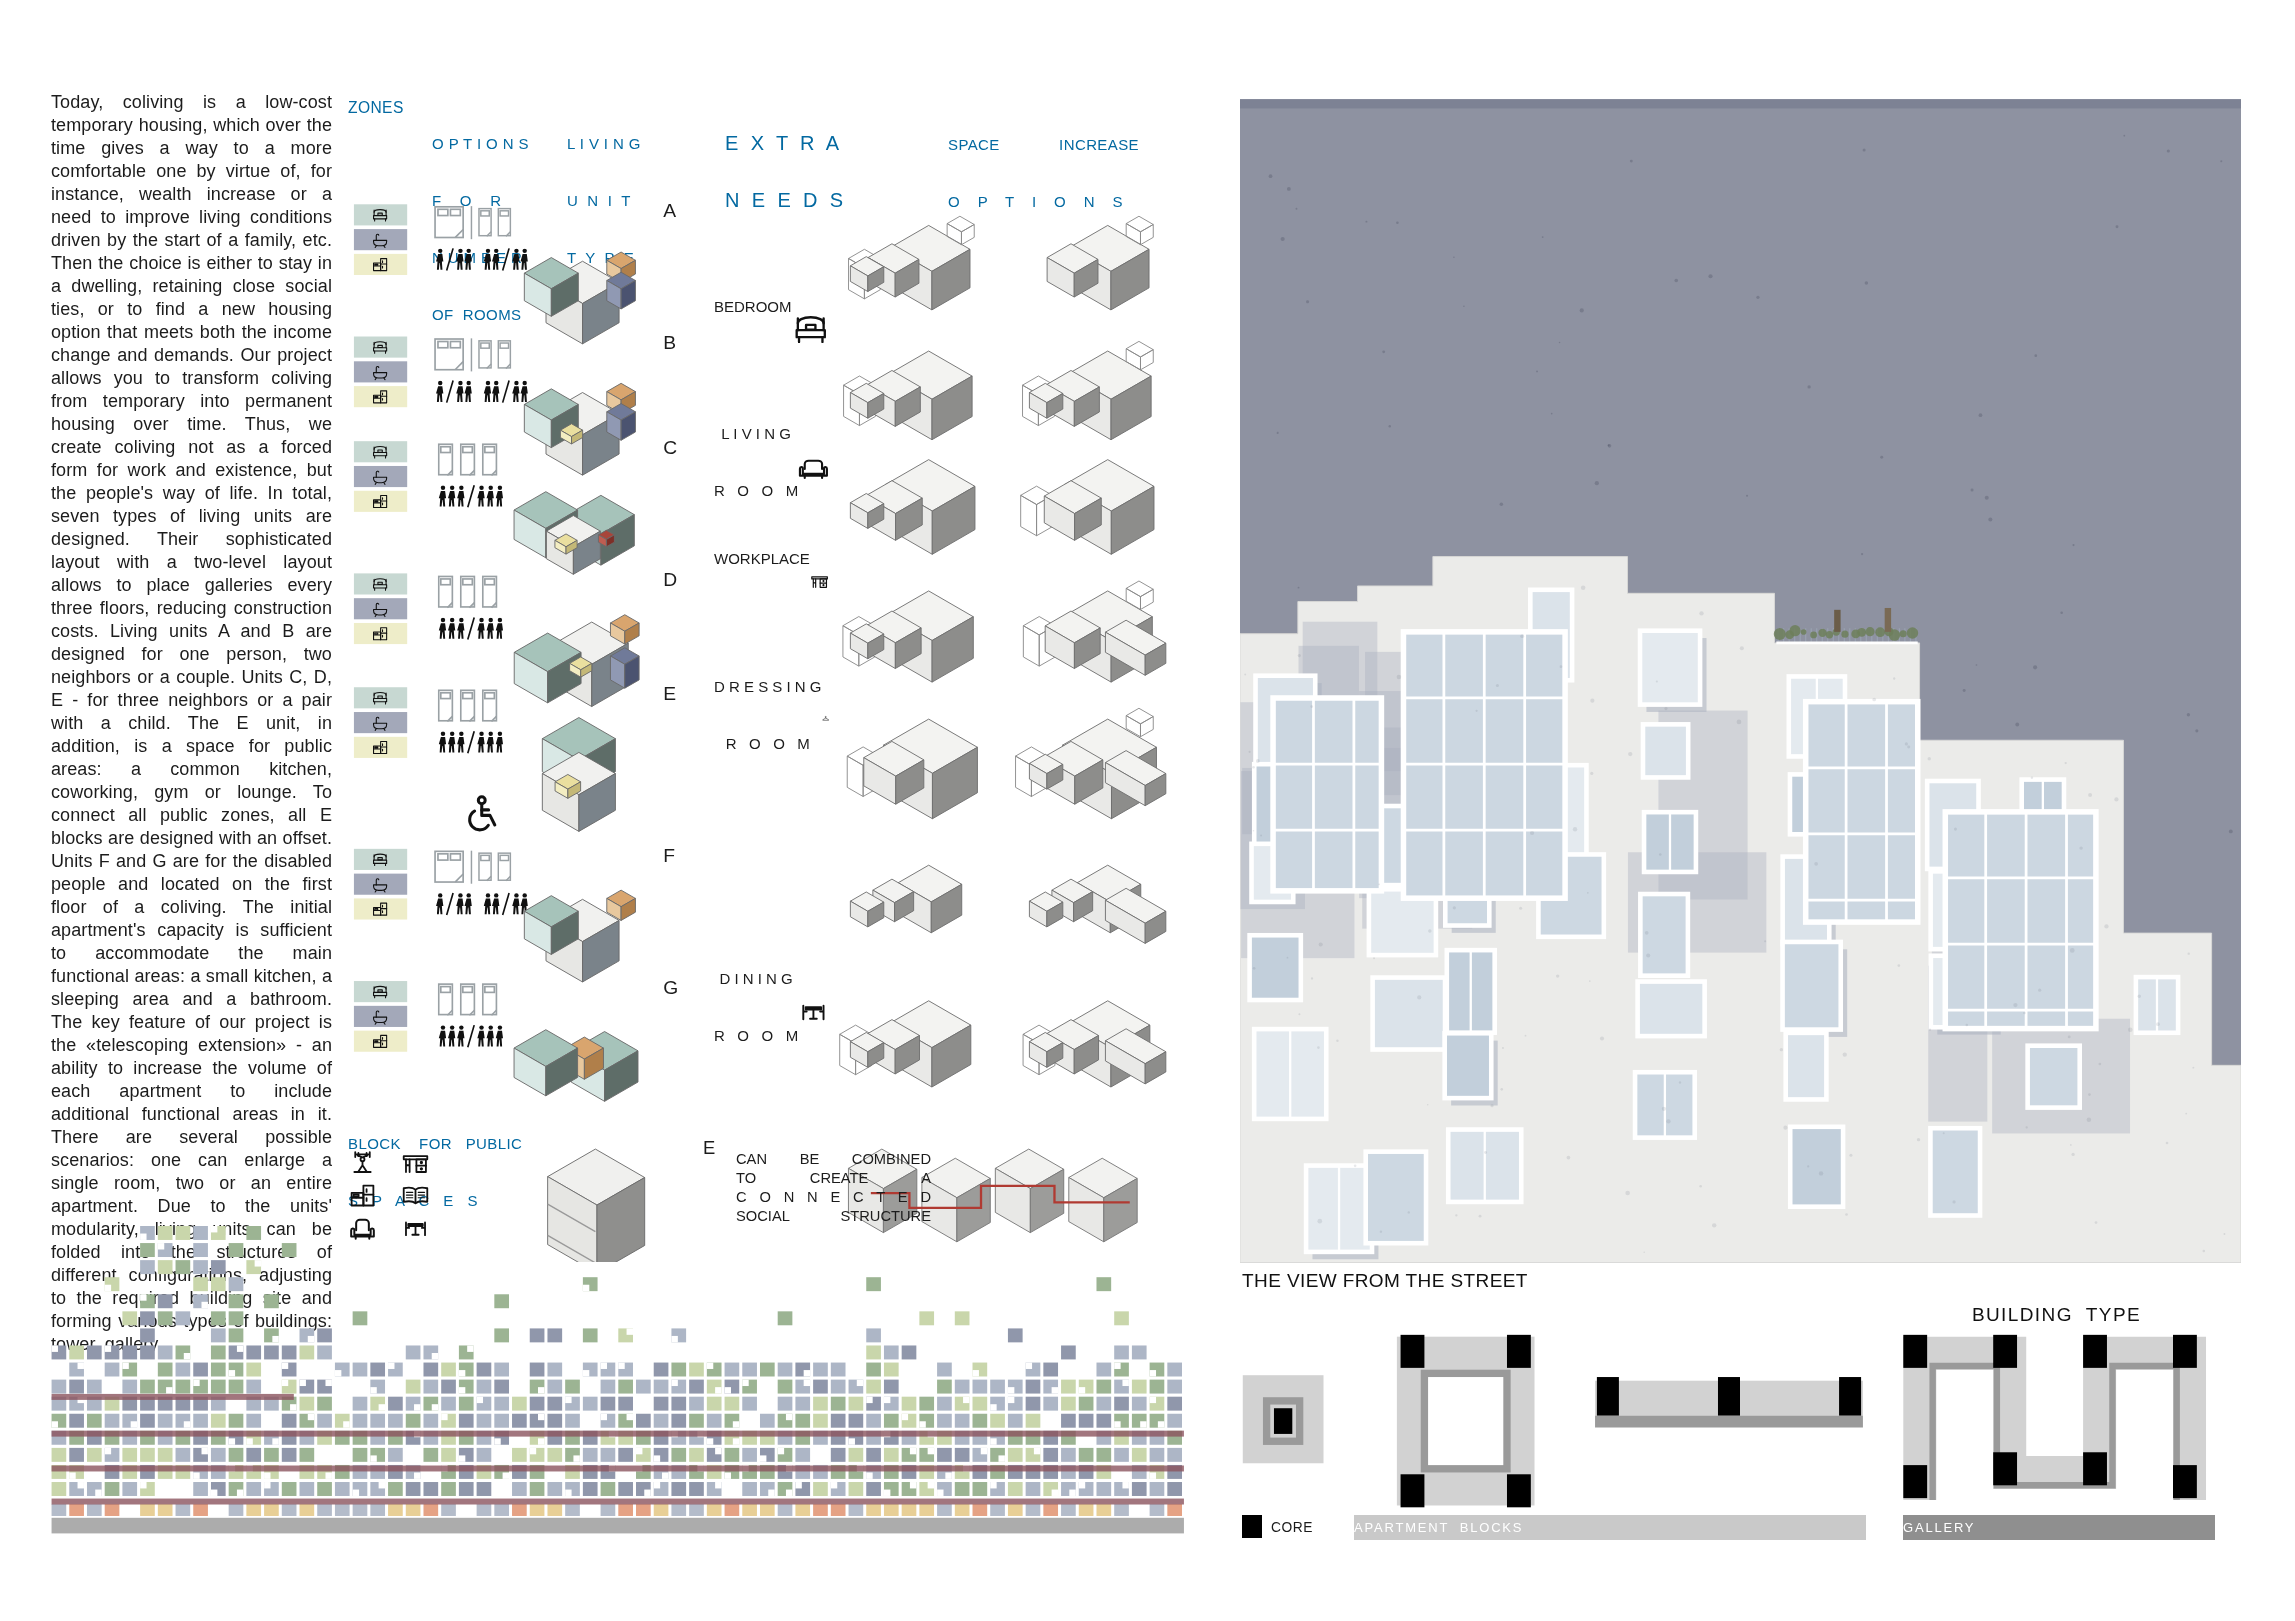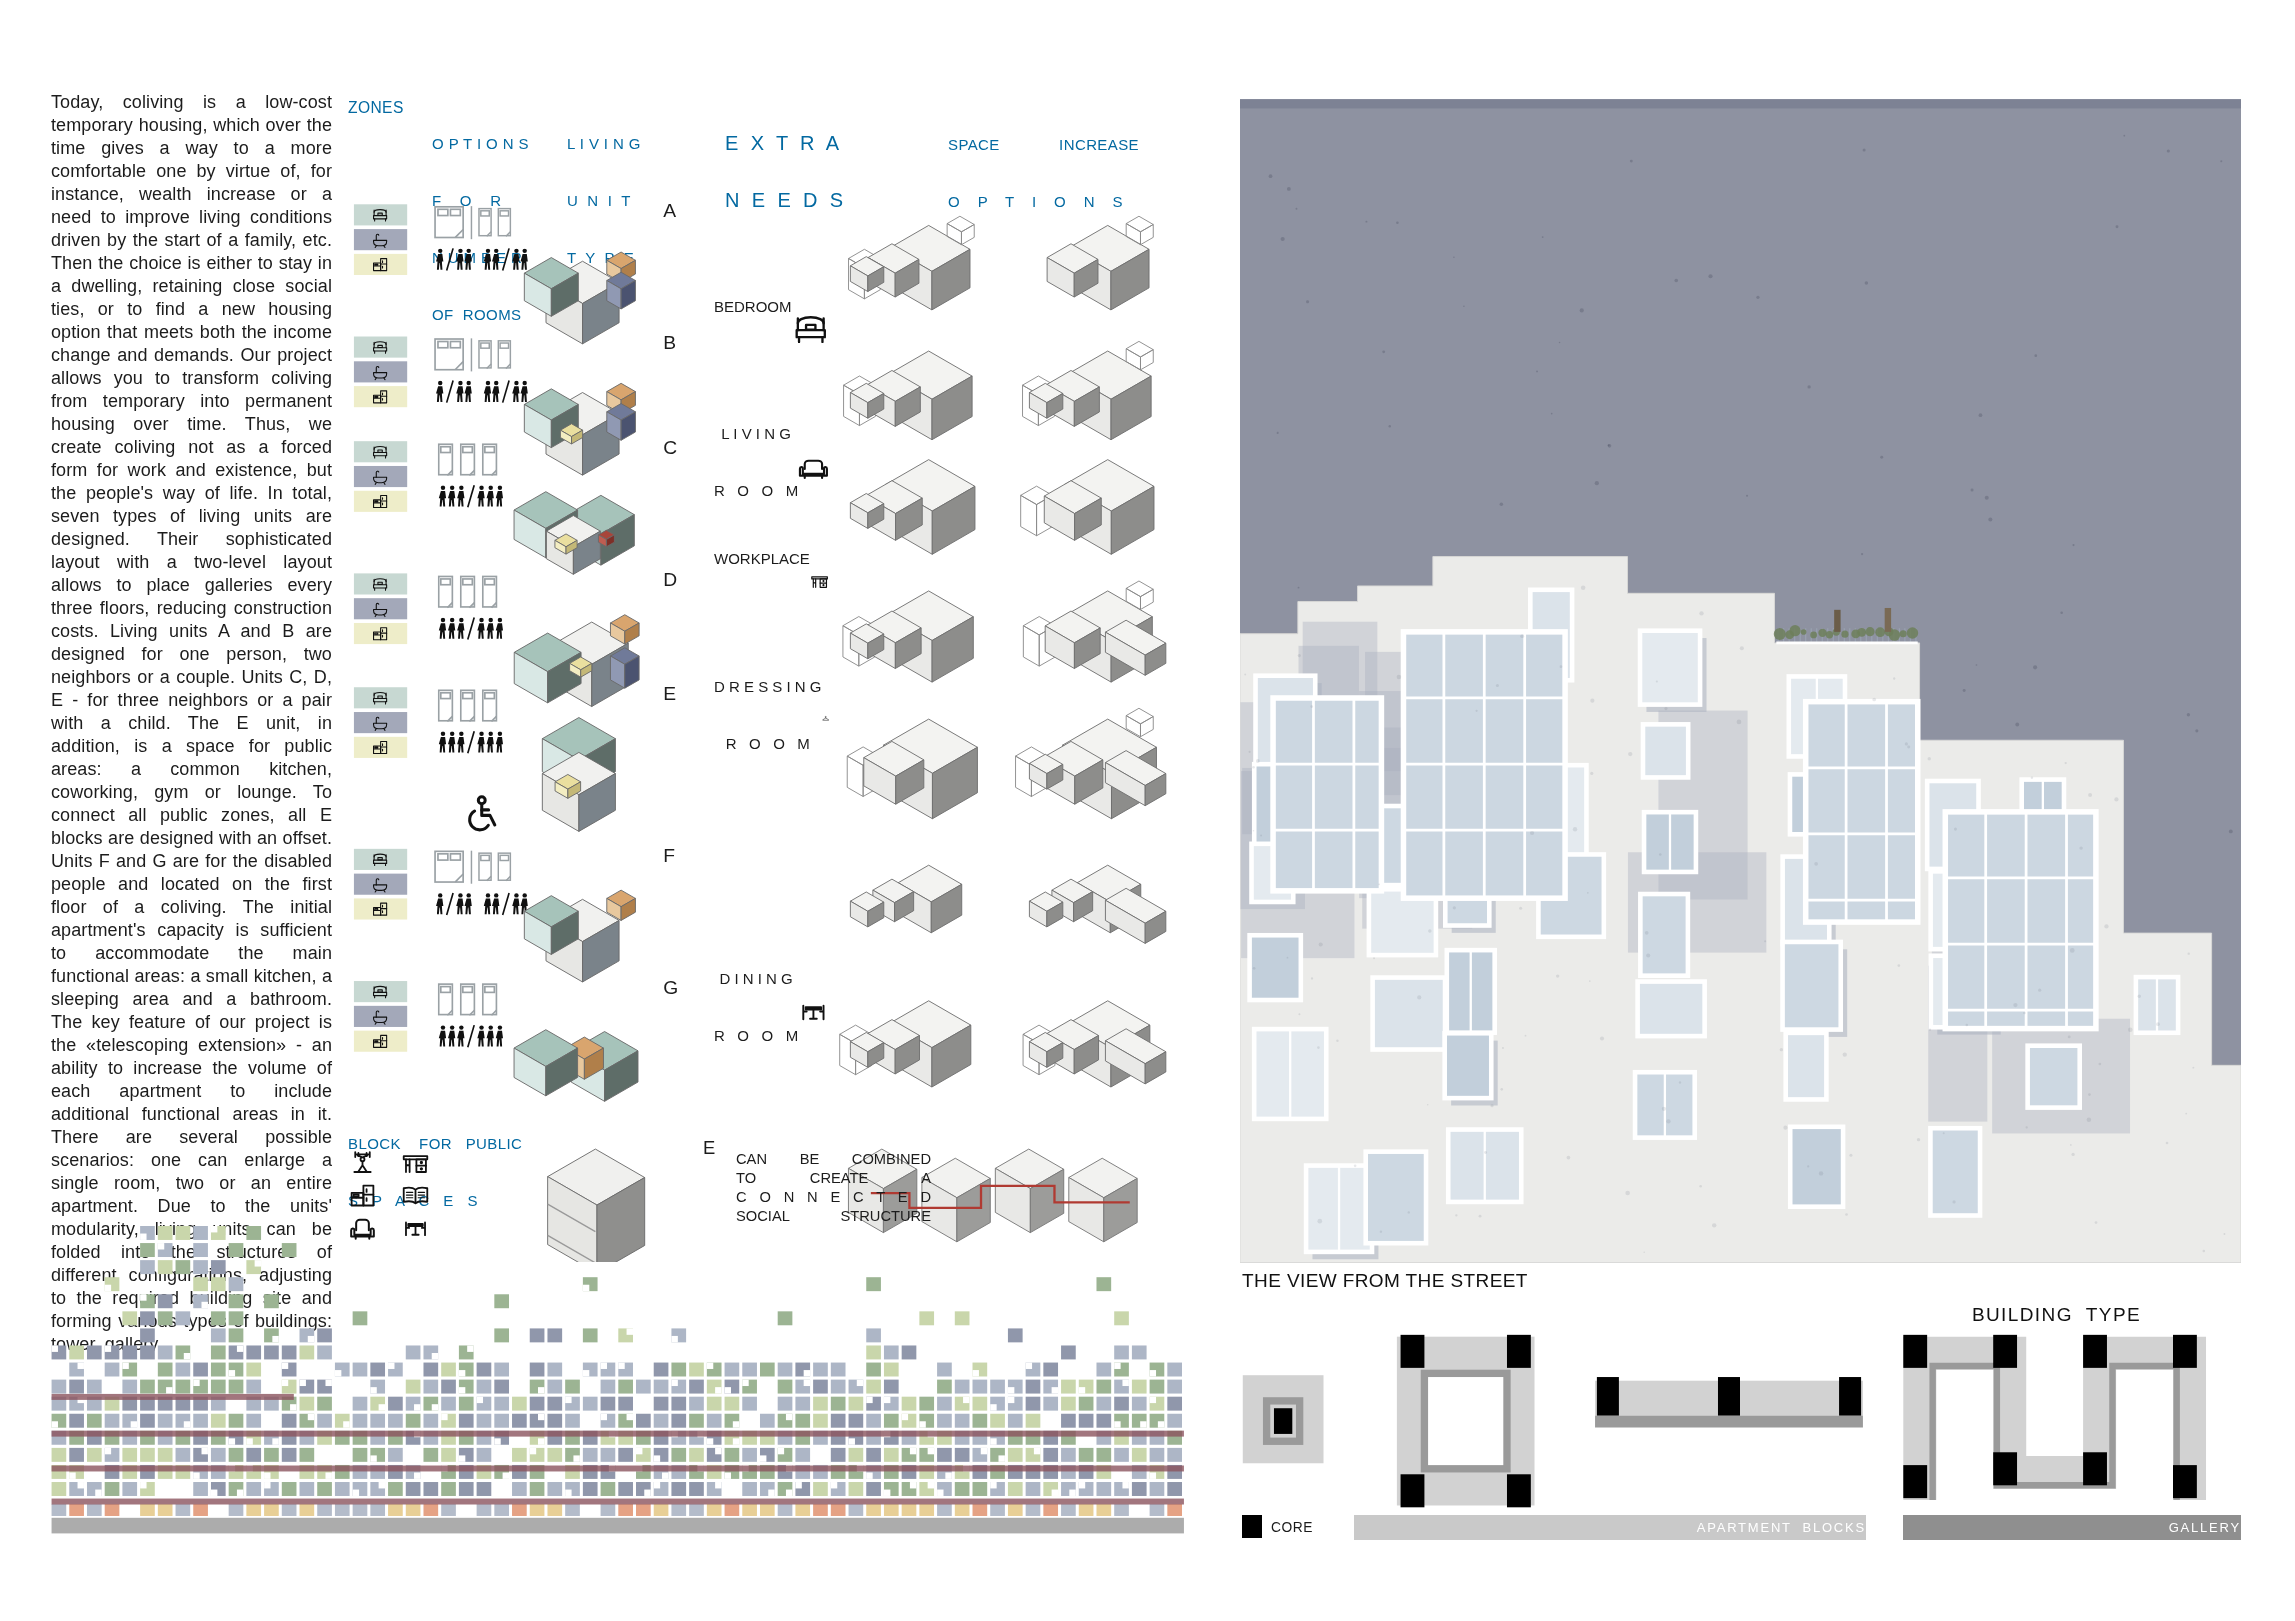--- a/index.html
+++ b/index.html
@@ -14,21 +14,21 @@
   .osp{word-spacing:13px}
   .need{position:absolute;left:714px;width:115px;display:flex;flex-direction:row;align-items:center;color:#1c1c1c}
   .need-label{font-size:15px;line-height:19px;text-align:center;white-space:pre}
   .need-icon{margin-top:7.3px}
   #public-icons{position:absolute;left:348px;top:1148px;width:110px;display:flex;flex-wrap:wrap;column-gap:24px;row-gap:3.7px}
   #combine-note{position:absolute;left:736px;top:1150px;width:195px;font-size:14.7px;line-height:19px;color:#1c1c1c}
   #combine-note div{text-align:justify;text-align-last:justify;white-space:pre}
   #combine-letter{position:absolute;left:703px;top:1137px;font-size:18.4px}
   #street-caption{position:absolute;left:1242px;top:1270px;font-size:19px;letter-spacing:0.4px;color:#111}
   #bt-title{position:absolute;left:1873px;top:1304px;width:367px;text-align:center;font-size:19px;letter-spacing:1.4px;white-space:pre;color:#111}
-  .legend-bar{position:absolute;height:25px;line-height:25px;text-align:right;color:#fff;font-size:13px;letter-spacing:1.8px;white-space:pre}
+  .legend-bar{position:absolute;height:25px;line-height:25px;text-align:left;color:#fff;font-size:13px;letter-spacing:1.8px;white-space:pre}
   #core-swatch{position:absolute;left:1242px;top:1515px;width:20px;height:23px;background:#000}
   #core-label{position:absolute;left:1271px;top:1520px;font-size:13.8px;letter-spacing:0.5px}
 </style>
 </head>
 <body>
 
 <div id="root">
 
   <svg width="0" height="0" style="position:absolute">
     <defs>
@@ -1844,16 +1844,16 @@
         <rect x="1026" y="14" width="26" height="36" fill="#000000"></rect>
         <rect x="732" y="156" width="26" height="36" fill="#000000"></rect>
         <rect x="830" y="142" width="26" height="36" fill="#000000"></rect>
         <rect x="928" y="142" width="26" height="36" fill="#000000"></rect>
         <rect x="1026" y="156" width="26" height="36" fill="#000000"></rect>
       </g>
     </svg>
   <div id="core-swatch"></div>
   <div id="core-label">CORE</div>
   <div class="legend-bar" style="left:1354px;top:1515px;width:512px;background:#c9c9c9">APARTMENT  BLOCKS</div>
-  <div class="legend-bar" style="left:1903px;top:1515px;width:338px;background:#8f8f8f">GALLERY</div>
+  <div class="legend-bar" style="left:1903px;top:1515px;width:312px;background:#8f8f8f">GALLERY</div>
 
 </div>
 
 
 </body></html>

